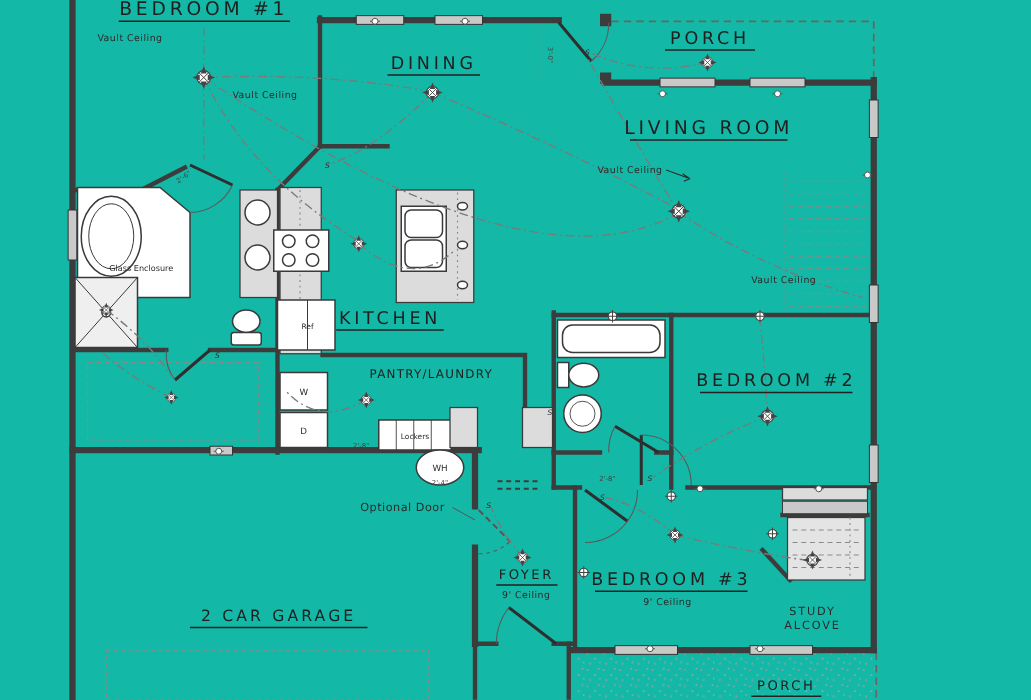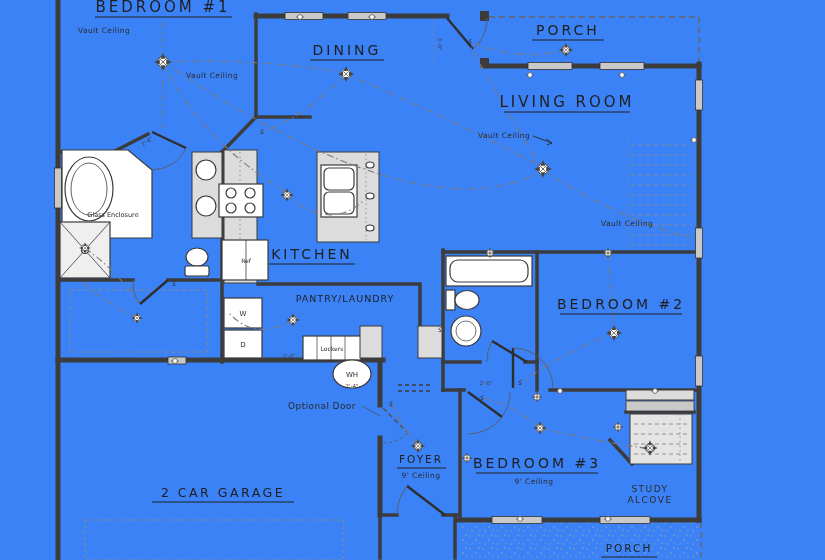--- a/index.html
+++ b/index.html
@@ -1,16 +1,16 @@
 <!DOCTYPE html>
 <html><head>
 <meta charset="utf-8">
 <style>
   html,body{margin:0;padding:0;background:#ffffff;width:825px;height:560px;overflow:hidden;}
-  #sheet{width:825px;height:560px;position:relative;background:#3b82f6;}
+  #sheet{width:825px;height:560px;position:relative;background:#14b8a6;}
   svg{display:block;font-family:"DejaVu Sans",sans-serif;}
   text{fill:#1f1f1f;}
   .room-label{font-size:14px;letter-spacing:3px;}
   .room-label-lg{font-size:15px;letter-spacing:3px;}
   .room-label-md{font-size:12.5px;letter-spacing:2.5px;}
   .room-label-sm{font-size:10.5px;letter-spacing:2px;}
   .sub-label{font-size:9.5px;letter-spacing:1px;}
   .note{font-size:7.5px;letter-spacing:0.4px;fill:#2b2b2b;}
   .tiny{font-size:6.5px;fill:#2b2b2b;}
   .micro{font-size:6px;fill:#2b2b2b;}

